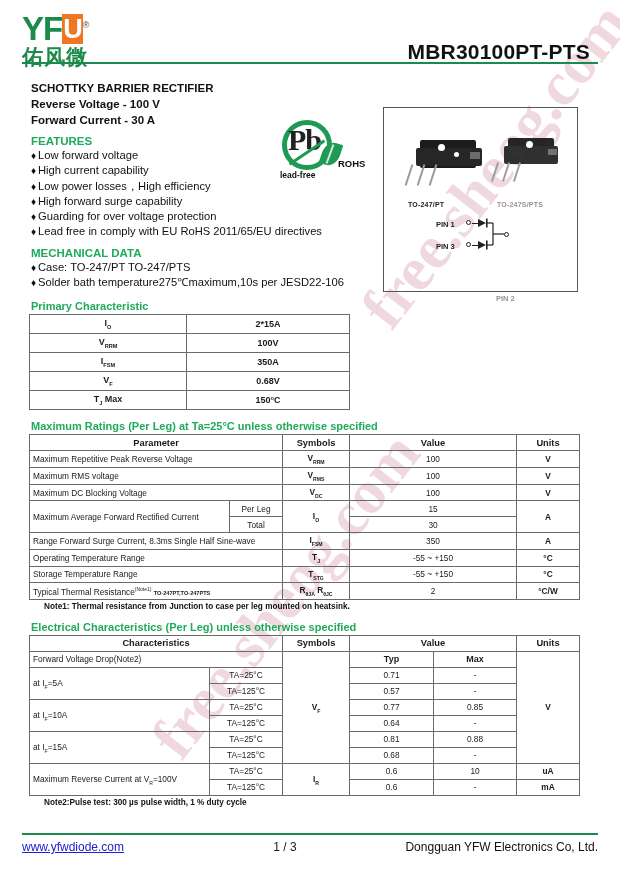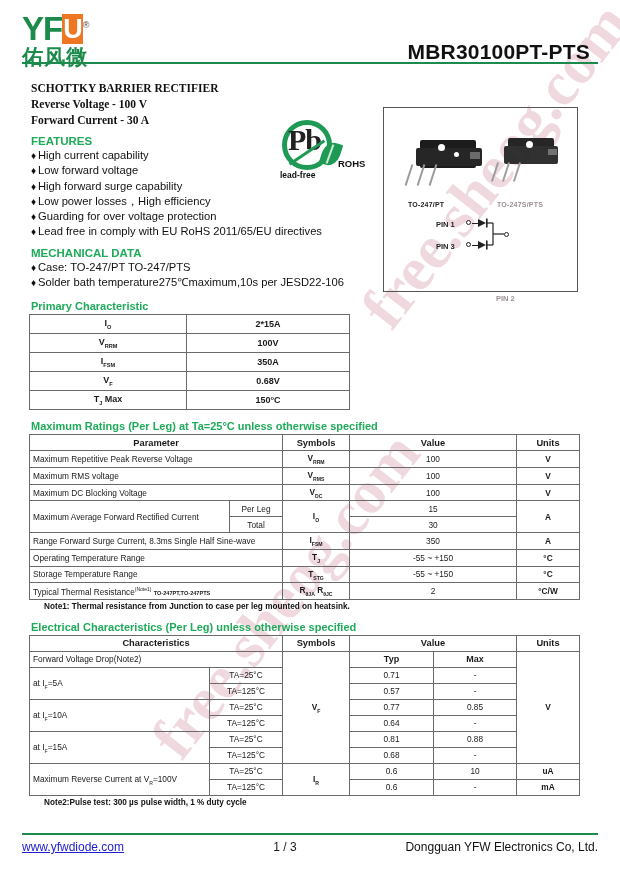--- a/index.html
+++ b/index.html
@@ -89,21 +89,20 @@
 
   
   .content { position: relative; padding: 0 22px; }
 
   .title-block { margin-top: 8px; }
   .title-line {
     font-size: 11.5px;
     font-weight: bold;
     color: #111;
     padding: 2px 0 2px 9px;
-    font-family: Liberation Serif, serif;
   }
 
   .sec-head {
     color: #1fab5a;
     font-weight: bold;
     font-size: 11.5px;
     margin: 7px 0 1px 9px;
   }
   .bullets { margin-left: 9px; }
   .bullet {
@@ -316,24 +315,24 @@
   <div class="content">
 
     <div class="title-block">
       <div class="title-line">SCHOTTKY BARRIER RECTIFIER</div>
       <div class="title-line">Reverse Voltage - 100 V</div>
       <div class="title-line">Forward Current - 30 A</div>
     </div>
 
     <div class="sec-head">FEATURES</div>
     <div class="bullets">
+      <div class="bullet"><span class="b">♦</span><span>Low forward voltage</span></div>
       <div class="bullet"><span class="b">♦</span><span>High current capability</span></div>
-      <div class="bullet"><span class="b">♦</span><span>Low forward voltage</span></div>
+      <div class="bullet"><span class="b">♦</span><span>Low power losses，High efficiency</span></div>
       <div class="bullet"><span class="b">♦</span><span>High forward surge capability</span></div>
-      <div class="bullet"><span class="b">♦</span><span>Low power losses，High efficiency</span></div>
       <div class="bullet"><span class="b">♦</span><span>Guarding for over voltage protection</span></div>
       <div class="bullet"><span class="b">♦</span><span>Lead free in comply with EU RoHS 2011/65/EU directives</span></div>
     </div>
 
     <div class="sec-head">MECHANICAL DATA</div>
     <div class="bullets">
       <div class="bullet"><span class="b">♦</span><span>Case: TO-247/PT TO-247/PTS</span></div>
       <div class="bullet"><span class="b">♦</span><span>Solder bath temperature275℃maximum,10s per JESD22-106</span></div>
     </div>
 

